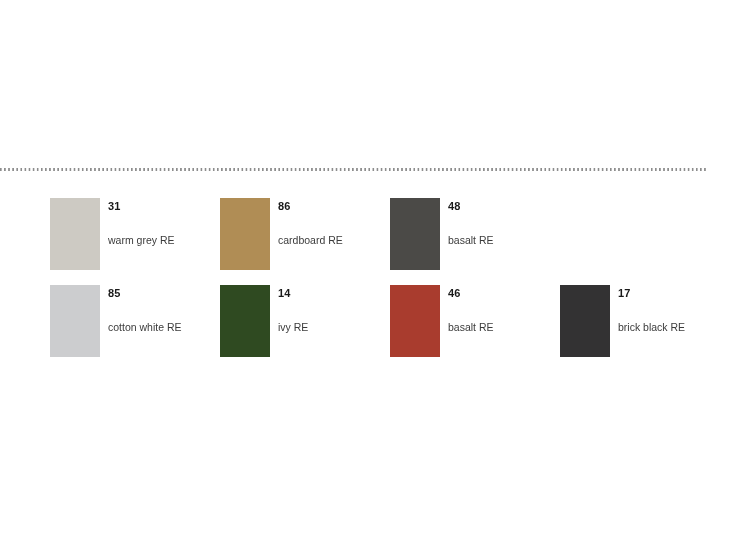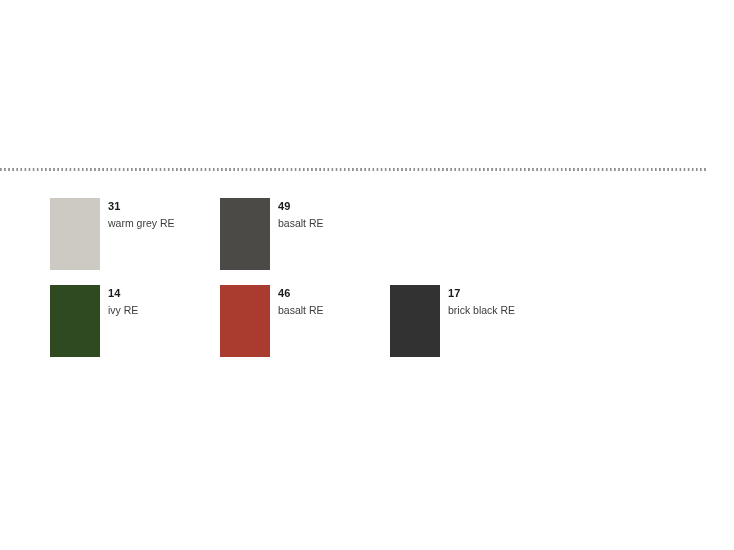--- a/index.html
+++ b/index.html
@@ -75,21 +75,21 @@
     color: #1a1a1a;
     line-height: 13px;
     letter-spacing: 0.1px;
   }
 
   .name {
     font-size: 10.5px;
     font-weight: normal;
     color: #3b3b3b;
     line-height: 14px;
-    margin-top: 3px;
+    margin-top: 20px;
     white-space: nowrap;
   }
 </style>
 </head>
 <body style="background: rgb(255, 255, 255);">
 
 <div class="sheet">
 
   <div class="rule" style="background-image: linear-gradient(to right, rgb(141, 141, 141) 0px, rgb(141, 141, 141) 2px, rgba(255, 255, 255, 0) 2px, rgba(255, 255, 255, 0) 4.1px);"></div>
 
@@ -97,29 +97,43 @@
 
     <div class="row">
       <div class="cell">
         <div class="chip" style="background-color: rgb(205, 202, 195);"></div>
         <div class="meta">
           <div class="code">31</div>
           <div class="name">warm grey RE</div>
         </div>
       </div>
       <div class="cell">
+        <div class="chip" style="background-color: rgb(176, 141, 85);"></div>
+        <div class="meta">
+          <div class="code">86</div>
+          <div class="name">cardboard RE</div>
+        </div>
+      </div>
+      <div class="cell">
         <div class="chip" style="background-color: rgb(75, 74, 71);"></div>
         <div class="meta">
-          <div class="code">49</div>
+          <div class="code">48</div>
           <div class="name">basalt RE</div>
         </div>
       </div>
     </div>
 
     <div class="row">
+      <div class="cell">
+        <div class="chip" style="background-color: rgb(204, 205, 207);"></div>
+        <div class="meta">
+          <div class="code">85</div>
+          <div class="name">cotton white RE</div>
+        </div>
+      </div>
       <div class="cell">
         <div class="chip" style="background-color: rgb(47, 74, 33);"></div>
         <div class="meta">
           <div class="code">14</div>
           <div class="name">ivy RE</div>
         </div>
       </div>
       <div class="cell">
         <div class="chip" style="background-color: rgb(169, 60, 46);"></div>
         <div class="meta">

